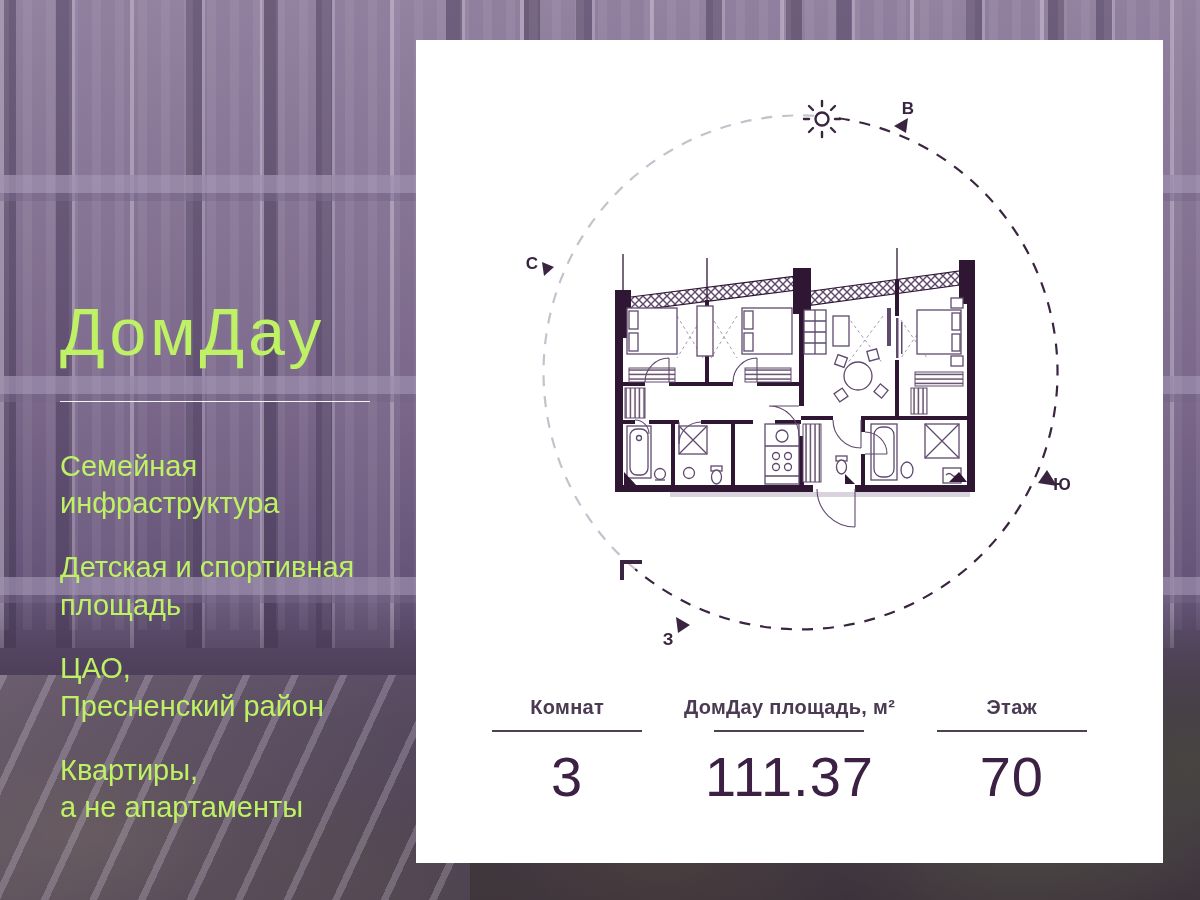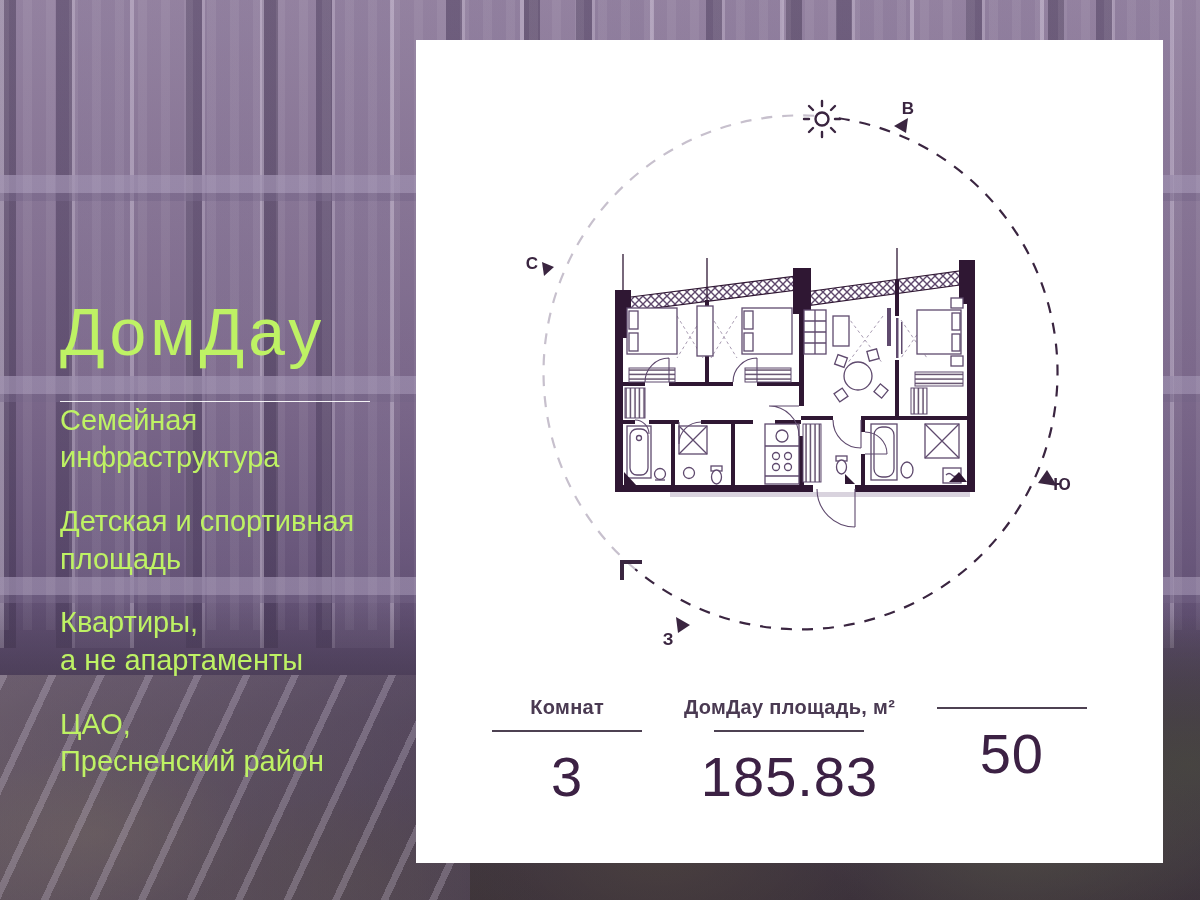--- a/index.html
+++ b/index.html
@@ -34,21 +34,21 @@
     background:
       repeating-linear-gradient(115deg, rgba(232,224,240,.35) 0 7px, rgba(120,108,130,.12) 7px 44px),
       linear-gradient(100deg, rgba(150,138,128,.5), rgba(88,78,92,.4));}
   .bg-tint{position:absolute;inset:0;
     background:linear-gradient(180deg, rgba(128,105,142,.26), rgba(96,76,112,.32));}
 
   
   .left-panel{position:absolute;left:60px;top:0;width:330px;color:#bef264;z-index:3;}
   .logo{margin-top:296px;font-size:66px;font-weight:300;letter-spacing:4px;line-height:1.1;}
   .divider{margin-top:32px;width:310px;height:1px;background:rgba(255,255,255,.92);}
-  .features{}
+  .features{margin-top:46px;}
   .feature{font-size:29px;line-height:1.3;white-space:pre-line;margin-bottom:26px;font-weight:400;}
 
   
   .card{position:absolute;left:416px;top:40px;width:747px;height:823px;background:#ffffff;z-index:2;}
   .plan-svg{position:absolute;left:0;top:0;}
 
   
   .w{fill:#2f1733;}
   .f{fill:none;stroke:#5f4a6e;stroke-width:1.3;}
   .ff{fill:#fff;stroke:#5f4a6e;stroke-width:1.3;}
@@ -82,24 +82,24 @@
 <div class="bg-tint"></div>
 
 <div class="left-panel">
   <div class="logo">ДомДау</div>
   <div class="divider"></div>
   <div class="features">
     <div class="feature">Семейная
 инфраструктура</div>
     <div class="feature">Детская и спортивная
 площадь</div>
+    <div class="feature">ЦАО,
+Пресненский район</div>
     <div class="feature">Квартиры,
 а не апартаменты</div>
-    <div class="feature">ЦАО,
-Пресненский район</div>
   </div>
 </div>
 
 <div class="card">
 
   <svg class="plan-svg" width="747" height="700" viewBox="0 0 747 700">
     <defs>
       <pattern id="hatch" width="8" height="8" patternUnits="userSpaceOnUse">
         <rect width="8" height="8" fill="#ffffff"></rect>
         <path d="M0,0 L8,8 M8,0 L0,8" stroke="#5e486c" stroke-width="1.4"></path>
@@ -301,20 +301,21 @@
 
   <div class="stats">
     <div class="stat">
       <div class="stat-label">Комнат</div>
       <div class="stat-line"></div>
       <div class="stat-value">3</div>
     </div>
     <div class="stat">
       <div class="stat-label">ДомДау площадь, м²</div>
       <div class="stat-line"></div>
-      <div class="stat-value">185.83</div>
+      <div class="stat-value">111.37</div>
     </div>
     <div class="stat">
+      <div class="stat-label">Этаж</div>
       <div class="stat-line"></div>
-      <div class="stat-value">50</div>
+      <div class="stat-value">70</div>
     </div>
   </div>
 </div>
 
 </body></html>

